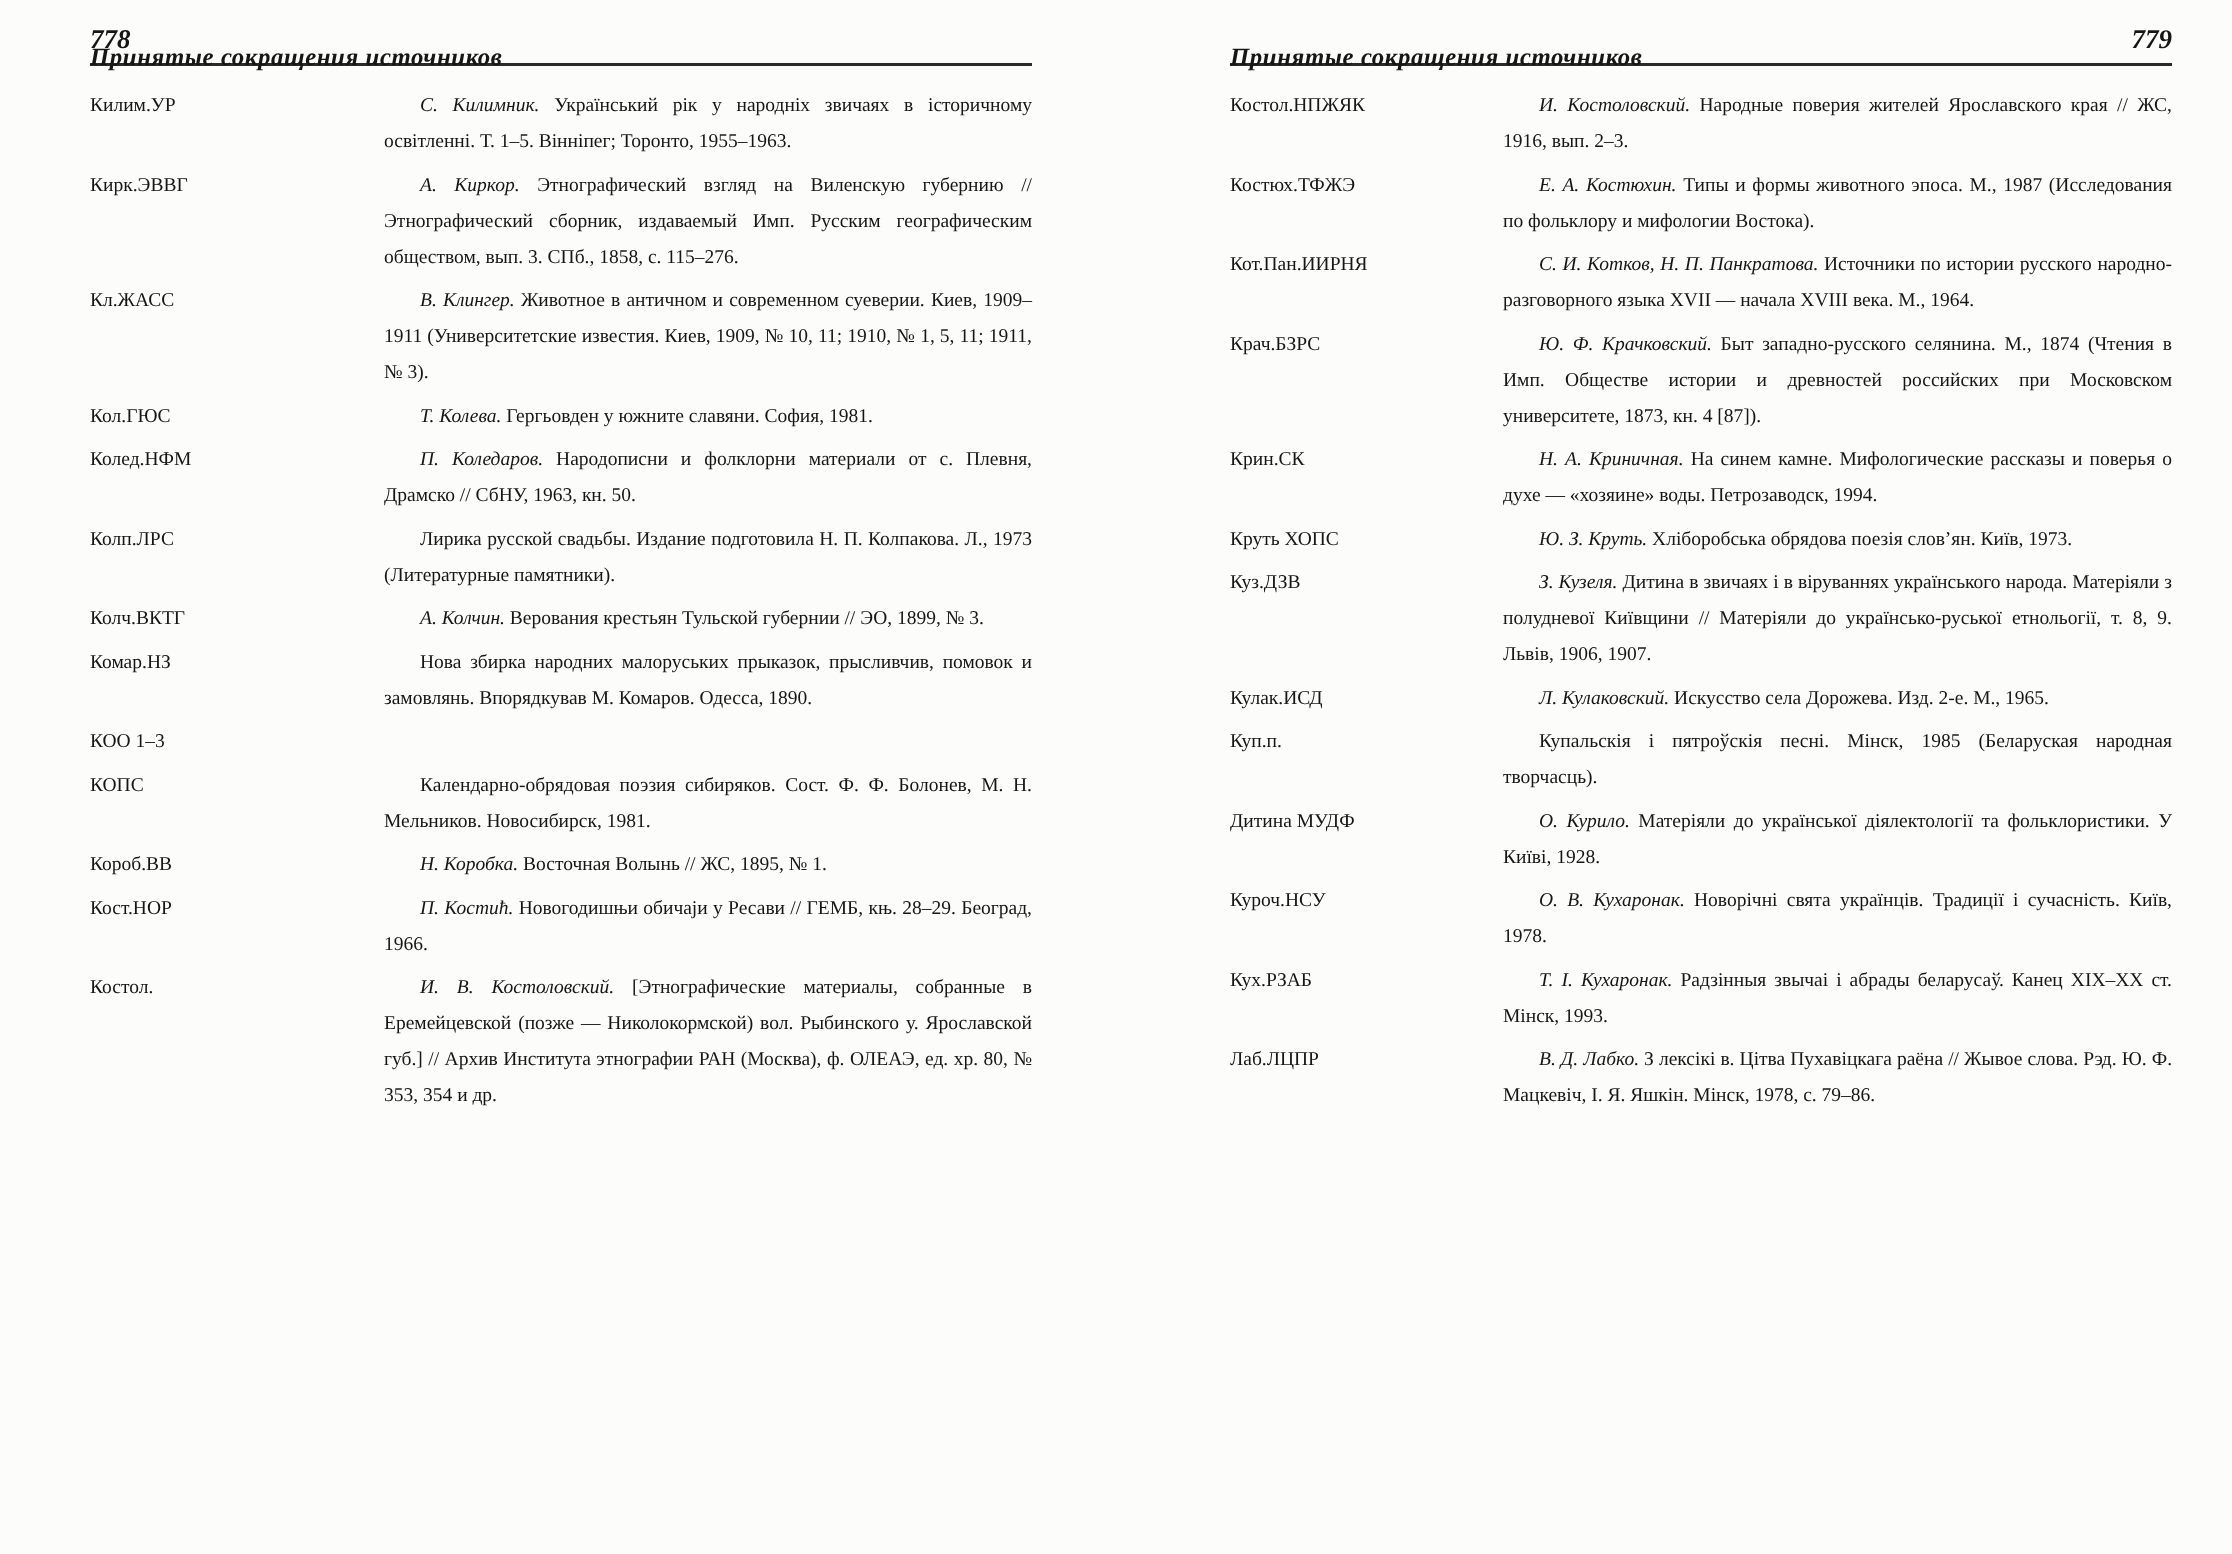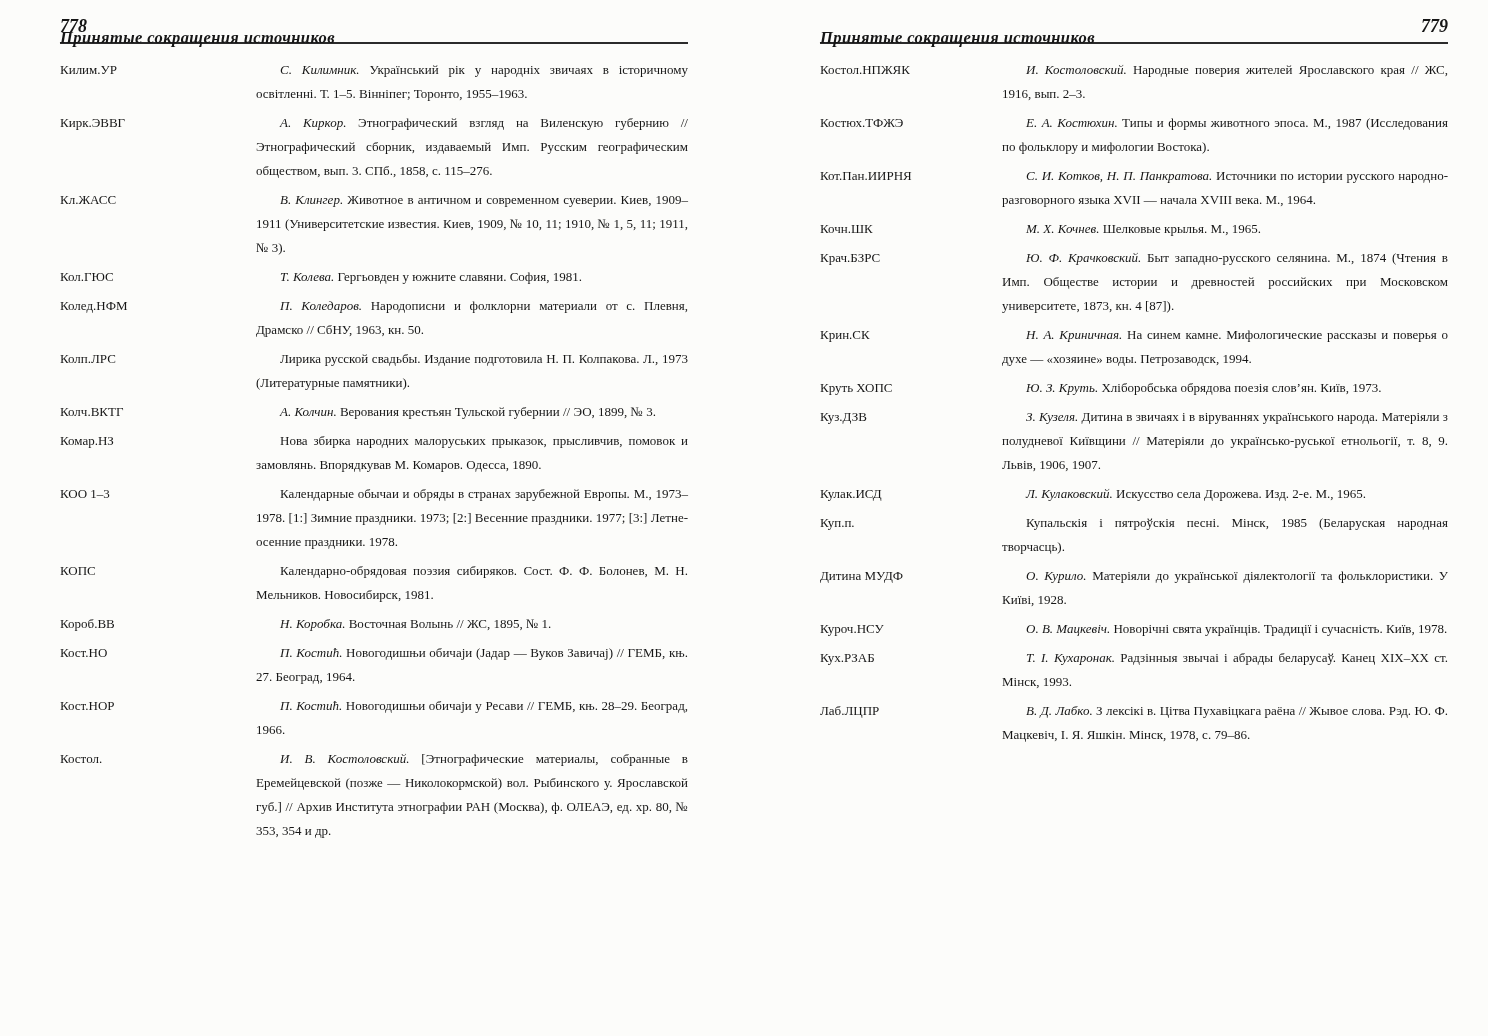--- a/index.html
+++ b/index.html
@@ -117,37 +117,32 @@
     <div class="entry-desc"><span class="entry-author">А. Колчин. </span><span>Верования крестьян Тульской губернии // ЭО, 1899, № 3.</span></div>
   </div>
 
   <div class="entry">
     <div class="entry-abbr">Комар.НЗ</div>
     <div class="entry-desc"><span class="entry-author"></span><span>Нова збирка народних малоруських прыказок, прысливчив, помовок и замовлянь. Впорядкував М. Комаров. Одесса, 1890.</span></div>
   </div>
 
   <div class="entry">
     <div class="entry-abbr">КОО 1–3</div>
-    <div class="entry-desc"><span class="entry-author"></span><span>Календарные обычаи и обряды в странах зарубежной Европы. М., 1973–1978. [1:] Зимние праздники. 1973; [2:] Весенние праздники. 1977; [3:] Летне-осенние праздники. 1978.</span></div>
   </div>
 
   <div class="entry">
     <div class="entry-abbr">КОПС</div>
     <div class="entry-desc"><span class="entry-author"></span><span>Календарно-обрядовая поэзия сибиряков. Сост. Ф. Ф. Болонев, М. Н. Мельников. Новосибирск, 1981.</span></div>
   </div>
 
   <div class="entry">
     <div class="entry-abbr">Короб.ВВ</div>
     <div class="entry-desc"><span class="entry-author">Н. Коробка. </span><span>Восточная Волынь // ЖС, 1895, № 1.</span></div>
   </div>
 
-  <div class="entry">
-    <div class="entry-abbr">Кост.НО</div>
-    <div class="entry-desc"><span class="entry-author">П. Костић. </span><span>Новогодишњи обичаји (Јадар — Вуков Завичај) // ГЕМБ, књ. 27. Београд, 1964.</span></div>
-  </div>
 
   <div class="entry">
     <div class="entry-abbr">Кост.НОР</div>
     <div class="entry-desc"><span class="entry-author">П. Костић. </span><span>Новогодишњи обичаји у Ресави // ГЕМБ, књ. 28–29. Београд, 1966.</span></div>
   </div>
 
   <div class="entry">
     <div class="entry-abbr">Костол.</div>
     <div class="entry-desc"><span class="entry-author">И. В. Костоловский. </span><span>[Этнографические материалы, собранные в Еремейцевской (позже — Николокормской) вол. Рыбинского у. Ярославской губ.] // Архив Института этнографии РАН (Москва), ф. ОЛЕАЭ, ед. хр. 80, № 353, 354 и др.</span></div>
   </div>
@@ -168,24 +163,20 @@
   <div class="entry">
     <div class="entry-abbr">Костюх.ТФЖЭ</div>
     <div class="entry-desc"><span class="entry-author">Е. А. Костюхин. </span><span>Типы и формы животного эпоса. М., 1987 (Исследования по фольклору и мифологии Востока).</span></div>
   </div>
 
   <div class="entry">
     <div class="entry-abbr">Кот.Пан.ИИРНЯ</div>
     <div class="entry-desc"><span class="entry-author">С. И. Котков, Н. П. Панкратова. </span><span>Источники по истории русского народно-разговорного языка XVII — начала XVIII века. М., 1964.</span></div>
   </div>
 
-  <div class="entry">
-    <div class="entry-abbr">Кочн.ШК</div>
-    <div class="entry-desc"><span class="entry-author">М. Х. Кочнев. </span><span>Шелковые крылья. М., 1965.</span></div>
-  </div>
 
 
   <div class="entry">
     <div class="entry-abbr">Крач.БЗРС</div>
     <div class="entry-desc"><span class="entry-author">Ю. Ф. Крачковский. </span><span>Быт западно-русского селянина. М., 1874 (Чтения в Имп. Обществе истории и древностей российских при Московском университете, 1873, кн. 4 [87]).</span></div>
   </div>
 
   <div class="entry">
     <div class="entry-abbr">Крин.СК</div>
     <div class="entry-desc"><span class="entry-author">Н. А. Криничная. </span><span>На синем камне. Мифологические рассказы и поверья о духе — «хозяине» воды. Петрозаводск, 1994.</span></div>
@@ -212,21 +203,21 @@
     <div class="entry-desc"><span class="entry-author"></span><span>Купальскія і пятроўскія песні. Мінск, 1985 (Беларуская народная творчасць).</span></div>
   </div>
 
   <div class="entry">
     <div class="entry-abbr">Дитина МУДФ</div>
     <div class="entry-desc"><span class="entry-author">О. Курило. </span><span>Матеріяли до української діялектології та фольклористики. У Київі, 1928.</span></div>
   </div>
 
   <div class="entry">
     <div class="entry-abbr">Куроч.НСУ</div>
-    <div class="entry-desc"><span class="entry-author">О. В. Мацкевіч. </span><span>Новорічні свята українців. Традиції і сучасність. Київ, 1978.</span></div>
+    <div class="entry-desc"><span class="entry-author">О. В. Кухаронак. </span><span>Новорічні свята українців. Традиції і сучасність. Київ, 1978.</span></div>
   </div>
 
   <div class="entry">
     <div class="entry-abbr">Кух.РЗАБ</div>
     <div class="entry-desc"><span class="entry-author">Т. І. Кухаронак. </span><span>Радзінныя звычаі і абрады беларусаў. Канец XIX–XX ст. Мінск, 1993.</span></div>
   </div>
 
   <div class="entry">
     <div class="entry-abbr">Лаб.ЛЦПР</div>
     <div class="entry-desc"><span class="entry-author">В. Д. Лабко. </span><span>З лексікі в. Цітва Пухавіцкага раёна // Жывое слова. Рэд. Ю. Ф. Мацкевіч, І. Я. Яшкін. Мінск, 1978, с. 79–86.</span></div>

